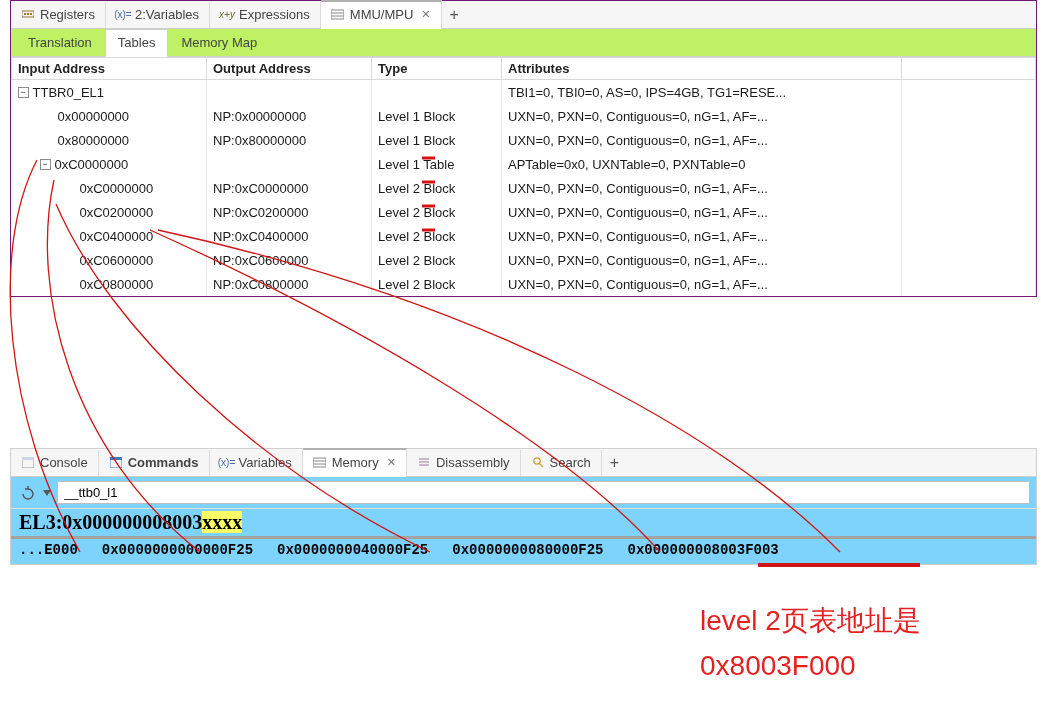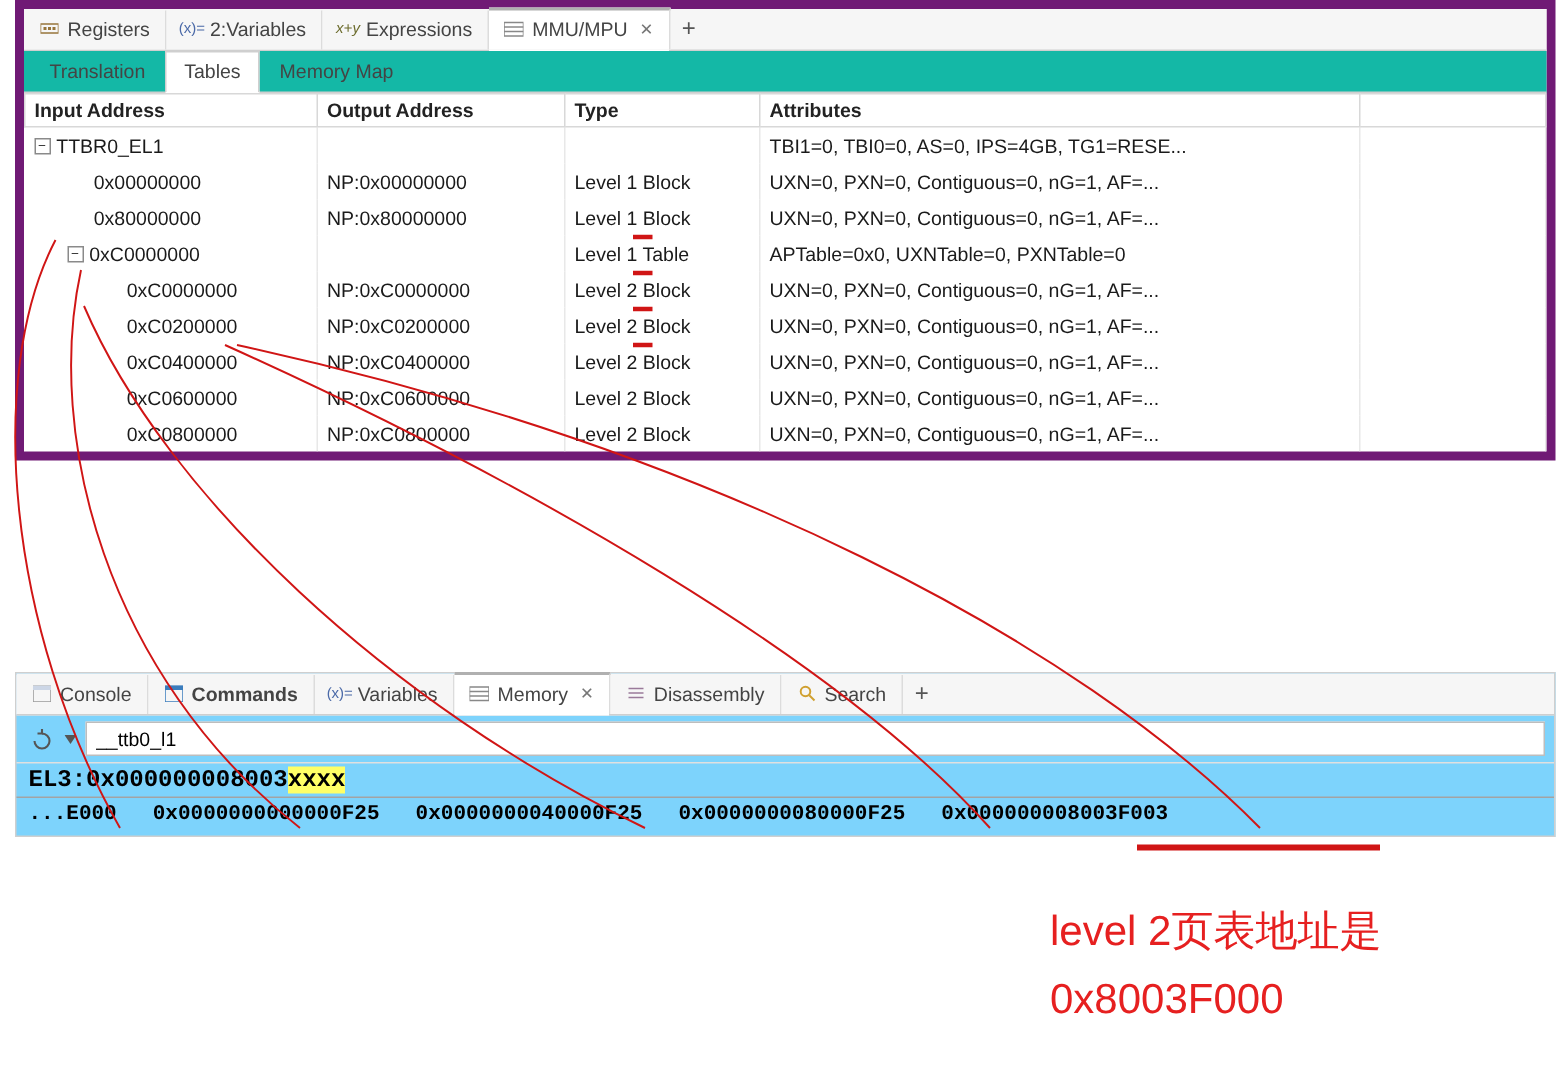--- a/index.html
+++ b/index.html
@@ -14,21 +14,21 @@
     position: relative;
     overflow: hidden;
   }
 
   
   .top-view {
     position: absolute;
     left: 10px;
     top: 0;
     right: 4px;
-    border: 6px solid #701a75;
+    border: 1px solid #701a75;
     background: #fff;
   }
   .tab-bar {
     display: flex;
     align-items: center;
     border-bottom: 1px solid #cfcfcf;
     background: #f6f6f6;
   }
   .tab {
     display: flex;
@@ -68,21 +68,21 @@
     cursor: pointer;
     font-size: 16px;
     line-height: 1;
   }
 
   .subtab-bar {
     display: flex;
     align-items: flex-start;
     border-bottom: 1px solid #cfcfcf;
     padding-left: 4px;
-    background: #14b8a6;
+    background: #bef264;
   }
   .subtab {
     padding: 5px 12px 6px 12px;
     border: 1px solid transparent;
     margin-bottom: -1px;
     color: #444;
     cursor: pointer;
   }
   .subtab.active {
     border: 1px solid #cfcfcf;
@@ -157,25 +157,25 @@
   }
   .mem-input {
     flex: 1;
     border: 1px solid #bdbdbd;
     padding: 3px 6px;
     font-family: inherit;
     font-size: 13px;
   }
   .addr-line {
     padding: 2px 6px 2px 8px;
-    font-family: Liberation Mono, monospace;
-    font-size: 16px;
+    font-family: Liberation Serif, serif;
+    font-size: 20px;
     font-weight: 700;
     color: #000;
-    border-bottom: 1px solid #a3a3a3;
+    border-bottom: 3px solid #a3a3a3;
   }
   .addr-hi { background: #ffff66; }
   .mem-line {
     padding: 3px 6px 6px 8px;
     font-family: Consolas, "Courier New", monospace;
     font-size: 14px;
     font-weight: 700;
     color: #000;
     white-space: nowrap;
     user-select: text;

